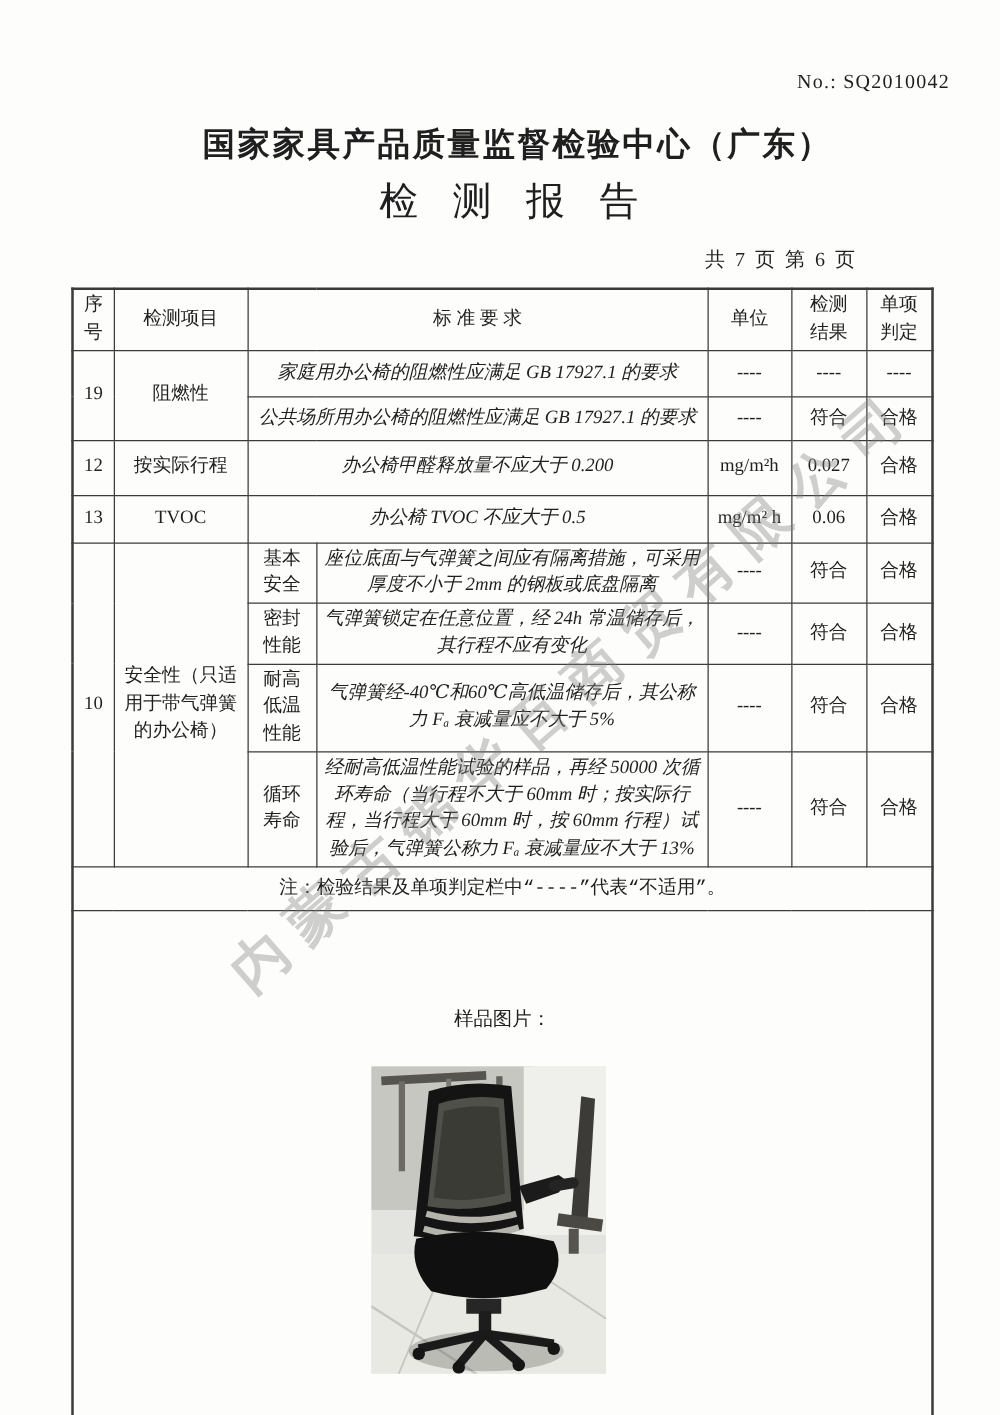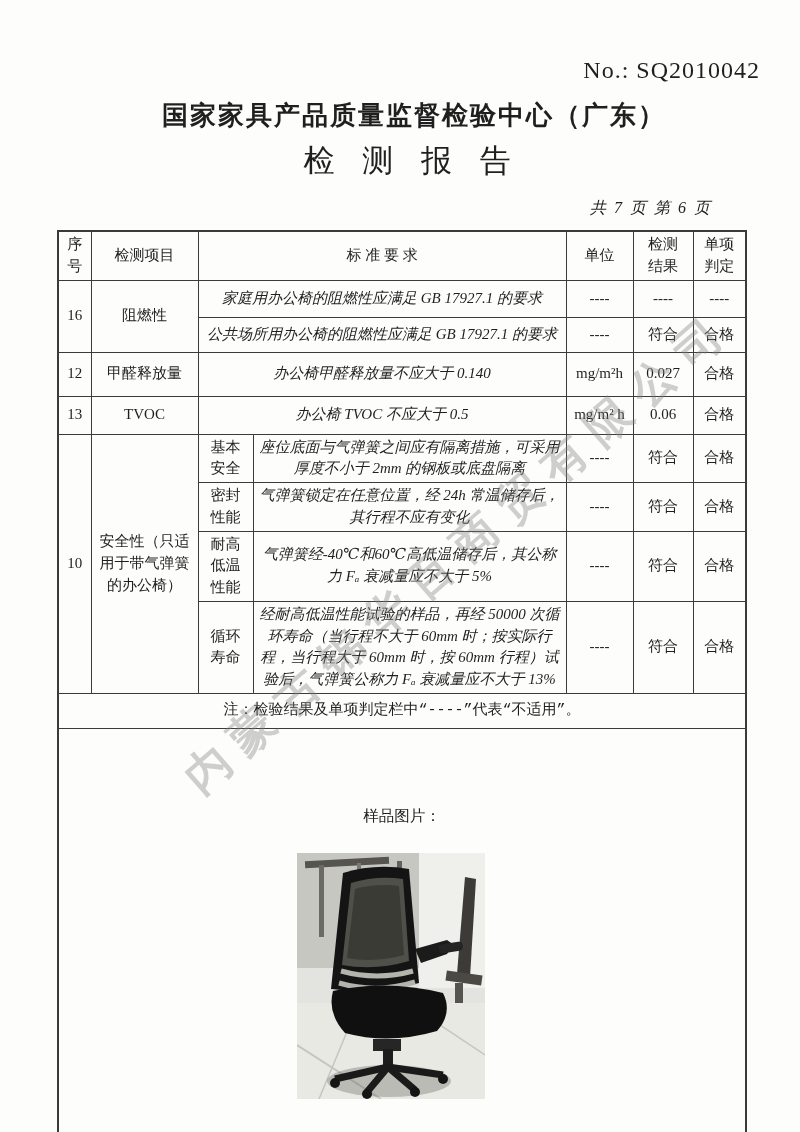--- a/index.html
+++ b/index.html
@@ -1,26 +1,26 @@
 <!DOCTYPE html>
 <html><head>
 <meta charset="utf-8">
 <style>
   html,body{margin:0;padding:0;background:#888;}
   .page{
     position:relative;width:800px;height:1132px;margin:0 auto;
     background:#fdfdfc;overflow:hidden;
     font-family:"Liberation Serif","DejaVu Serif",serif;color:#1f1f1f;
   }
-  .report-no{position:absolute;top:57px;right:40px;font-size:24px;letter-spacing:1px;}
+  .report-no{position:absolute;top:57px;right:40px;font-size:16px;letter-spacing:1px;}
   .center-name{position:absolute;top:84px;left:0;width:100%;text-align:center;
     font-size:26px;font-weight:bold;letter-spacing:2px;margin:14px;}
   .report-title{position:absolute;top:128px;left:0;width:100%;text-align:center;
     font-size:31px;font-weight:normal;letter-spacing:10px;margin:12px;}
-  .page-info{position:absolute;top:198px;right:88px;font-size:16px;letter-spacing:2px;font-style:italic;}
+  .page-info{position:absolute;top:198px;right:114px;font-size:16px;letter-spacing:2px;}
   .watermark{
     position:absolute;left:458px;top:552px;z-index:4;
     transform:translate(-50%,-50%) rotate(-41deg);
     font-size:45px;letter-spacing:14px;white-space:nowrap;
     color:rgba(128,128,128,0.38);pointer-events:none;font-weight:bold;
   }
   table.report{
     position:absolute;left:57px;top:230px;width:688px;
     border-collapse:collapse;table-layout:fixed;z-index:2;
     border:2px solid #3b3b3b;
@@ -66,38 +66,38 @@
         <td>检测项目</td>
         <td colspan="2">标 准 要 求</td>
         <td>单位</td>
         <td class="pre">检测
 结果</td>
         <td class="pre">单项
 判定</td>
       </tr>
 
       <tr style="height:37px">
-        <td rowspan="2">16</td>
+        <td rowspan="2">19</td>
         <td rowspan="2">阻燃性</td>
         <td colspan="2" class="req">家庭用办公椅的阻燃性应满足 GB 17927.1 的要求</td>
         <td>----</td>
         <td>----</td>
         <td>----</td>
       </tr>
       <tr style="height:35px">
         <td colspan="2" class="req">公共场所用办公椅的阻燃性应满足 GB 17927.1 的要求</td>
         <td>----</td>
         <td>符合</td>
         <td>合格</td>
       </tr>
 
       <tr style="height:44px">
         <td>12</td>
-        <td>甲醛释放量</td>
-        <td colspan="2" class="req">办公椅甲醛释放量不应大于 0.140</td>
+        <td>按实际行程</td>
+        <td colspan="2" class="req">办公椅甲醛释放量不应大于 0.200</td>
         <td>mg/m²h</td>
         <td>0.027</td>
         <td>合格</td>
       </tr>
 
       <tr style="height:38px">
         <td>13</td>
         <td>TVOC</td>
         <td colspan="2" class="req">办公椅 TVOC 不应大于 0.5</td>
         <td>mg/m² h</td>

